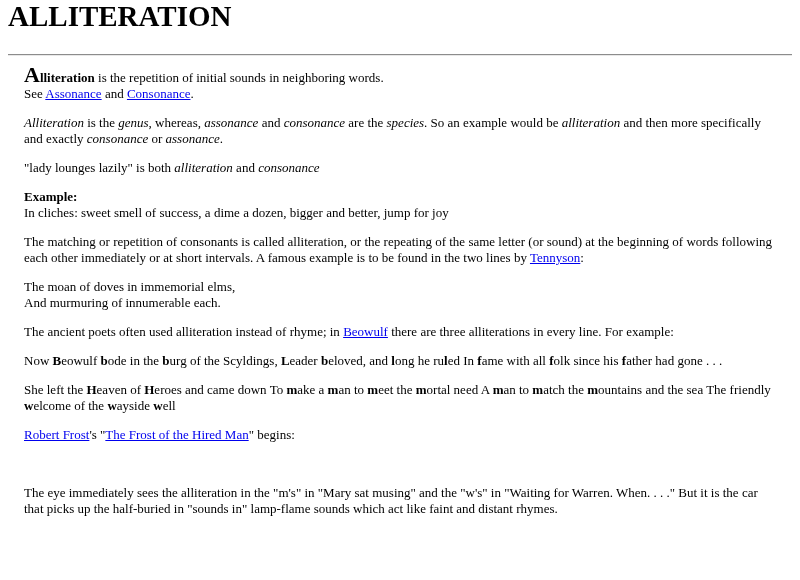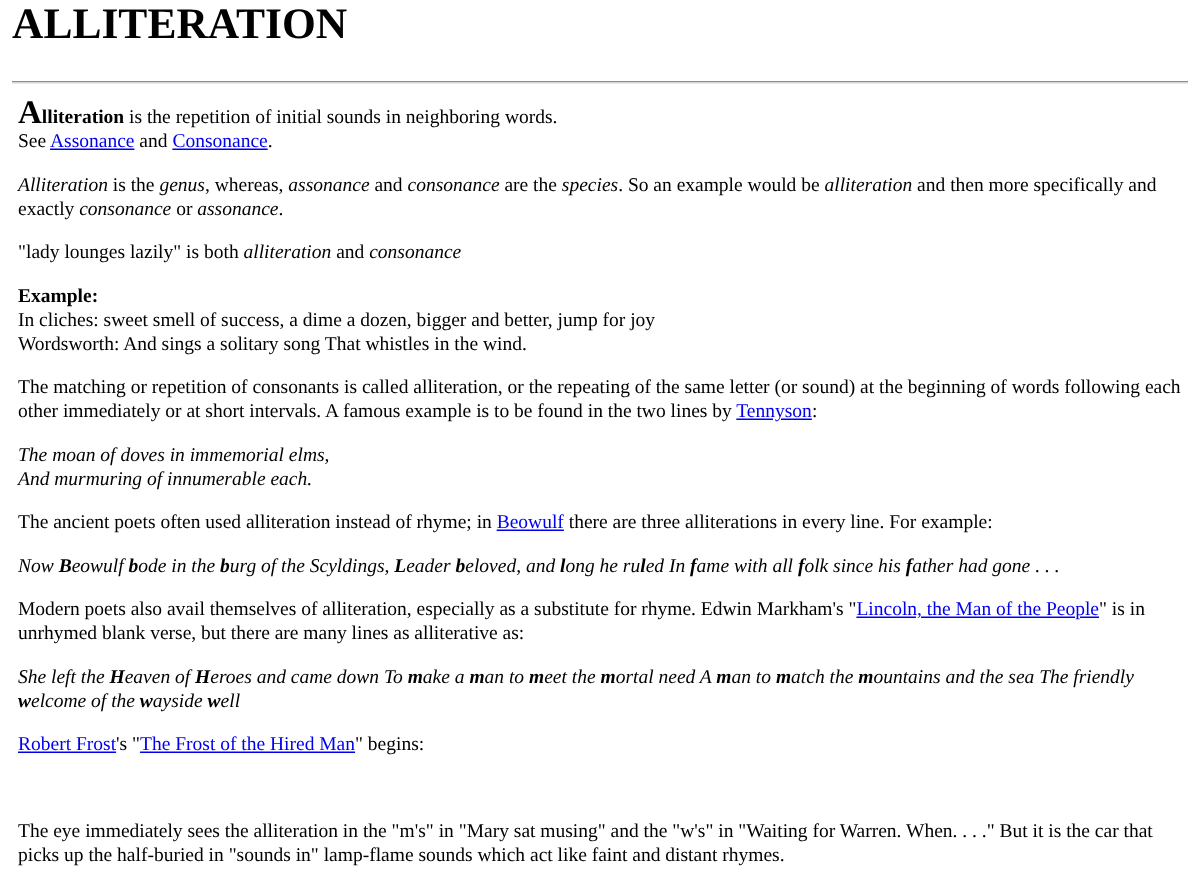--- a/index.html
+++ b/index.html
@@ -19,42 +19,41 @@
     line-height: 28px;
     font-weight: bold;
     margin: 0 0 24px 0;
   }
   hr {
     border: 0;
     border-top: 1px solid #8c8c8c;
     border-bottom: 1px solid #e8e8e8;
     margin: 0 0 2px 0;
   }
-  #content p { margin: 13px 4px; }
+  #content p { margin: 13px 16px; }
   #content p:first-child { margin-top: 8px; }
   .indent-0 { margin-left: 0; }
   .indent-1 { margin-left: 30px; }
-  .indent-2 { margin-left: 61px; font-style: italic; }
+  .indent-2 { margin-left: 61px; }
   .b { font-weight: bold; }
   .i { font-style: italic; }
   .big { font-size: 22px; line-height: 22px; font-weight: bold; }
   a { color: #0000EE; text-decoration: underline; cursor: pointer; }
 </style>
 </head>
 <body>
 
 <h1>ALLITERATION</h1>
 <hr>
 <div id="content">
     <p class="indent-0"><span class="b big">A</span><span class="b">lliteration</span><span> is the repetition of initial sounds in neighboring words.</span><br><span>See </span><a href="#">Assonance</a><span> and </span><a href="#">Consonance</a><span>.</span></p>
     <p class="indent-0"><span class="i">Alliteration</span><span> is the </span><span class="i">genus</span><span>, whereas, </span><span class="i">assonance</span><span> and </span><span class="i">consonance</span><span> are the </span><span class="i">species</span><span>. So an example would be </span><span class="i">alliteration</span><span> and then more specifically and exactly </span><span class="i">consonance</span><span> or </span><span class="i">assonance</span><span>.</span></p>
     <p class="indent-1"><span>"lady lounges lazily" is both </span><span class="i">alliteration</span><span> and </span><span class="i">consonance</span></p>
-    <p class="indent-1"><span class="b">Example:</span><br><span>In cliches: sweet smell of success, a dime a dozen, bigger and better, jump for joy</span><br><span>Wordsworth: And sings a solitary song That whistles in the wind.</span></p>
+    <p class="indent-1"><span class="b">Example:</span><br><span>In cliches: sweet smell of success, a dime a dozen, bigger and better, jump for joy</span><br></p>
     <p class="indent-1"><span>The matching or repetition of consonants is called alliteration, or the repeating of the same letter (or sound) at the beginning of words following each other immediately or at short intervals. A famous example is to be found in the two lines by </span><a href="#">Tennyson</a><span>:</span></p>
     <p class="indent-2"><span>The moan of doves in immemorial elms,</span><br><span>And murmuring of innumerable each.</span></p>
     <p class="indent-1"><span>The ancient poets often used alliteration instead of rhyme; in </span><a href="#">Beowulf</a><span> there are three alliterations in every line. For example:</span></p>
     <p class="indent-2"><span>Now </span><span class="b">B</span><span>eowulf </span><span class="b">b</span><span>ode in the </span><span class="b">b</span><span>urg of the Scyldings, </span><span class="b">L</span><span>eader </span><span class="b">b</span><span>eloved, and </span><span class="b">l</span><span>ong he ru</span><span class="b">l</span><span>ed In </span><span class="b">f</span><span>ame with all </span><span class="b">f</span><span>olk since his </span><span class="b">f</span><span>ather had gone . . .</span></p>
-    <p class="indent-1"><span>Modern poets also avail themselves of alliteration, especially as a substitute for rhyme. Edwin Markham's "</span><a href="#">Lincoln, the Man of the People</a><span>" is in unrhymed blank verse, but there are many lines as alliterative as:</span></p>
     <p class="indent-2"><span>She left the </span><span class="b">H</span><span>eaven of </span><span class="b">H</span><span>eroes and came down To </span><span class="b">m</span><span>ake a </span><span class="b">m</span><span>an to </span><span class="b">m</span><span>eet the </span><span class="b">m</span><span>ortal need A </span><span class="b">m</span><span>an to </span><span class="b">m</span><span>atch the </span><span class="b">m</span><span>ountains and the sea The friendly </span><span class="b">w</span><span>elcome of the </span><span class="b">w</span><span>ayside </span><span class="b">w</span><span>ell</span></p>
     <p class="indent-1"><a href="#">Robert Frost</a><span>'s "</span><a href="#">The Frost of the Hired Man</a><span>" begins:</span></p>
     <p class="indent-2"><br></p>
     <p class="indent-1"><span>The eye immediately sees the alliteration in the "m's" in "Mary sat musing" and the "w's" in "Waiting for Warren. When. . . ." But it is the car that picks up the half-buried in "sounds in" lamp-flame sounds which act like faint and distant rhymes.</span></p>
   </div>
 
 </body></html>

